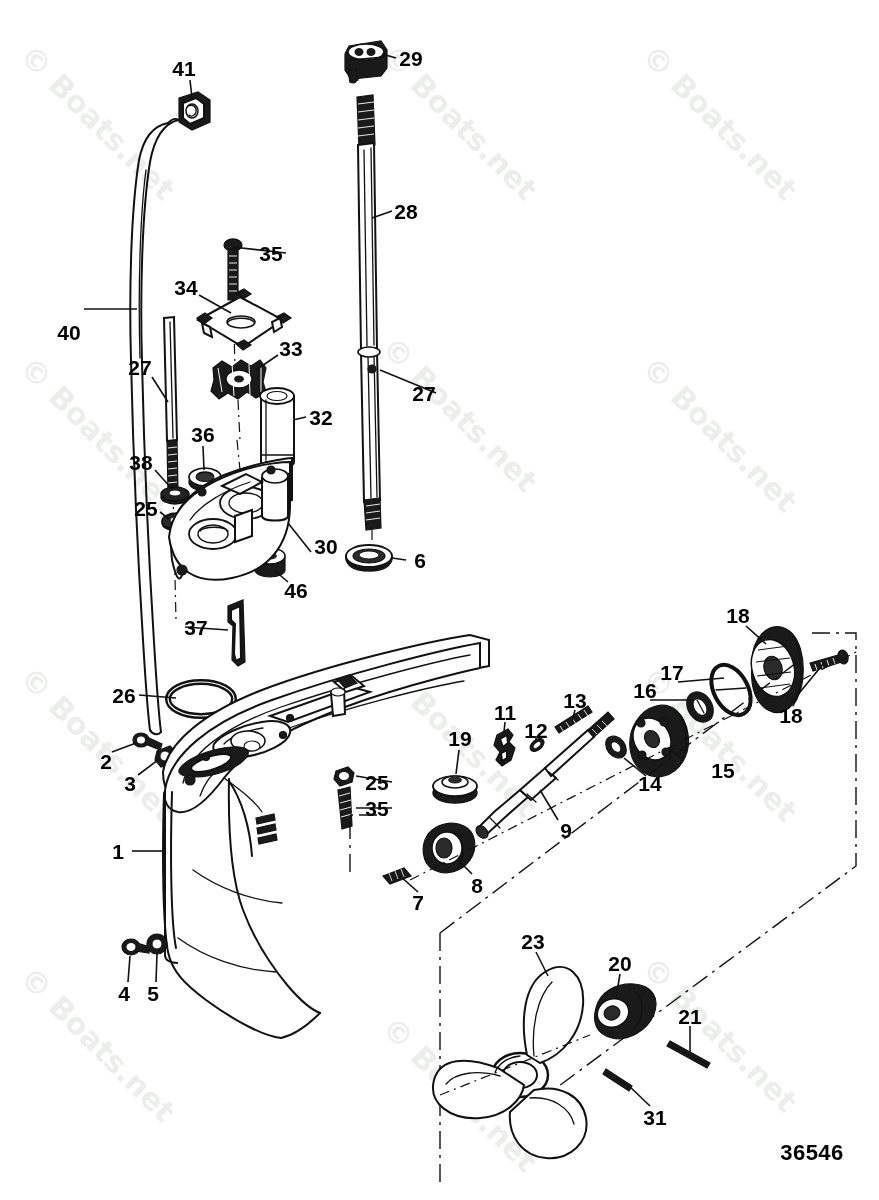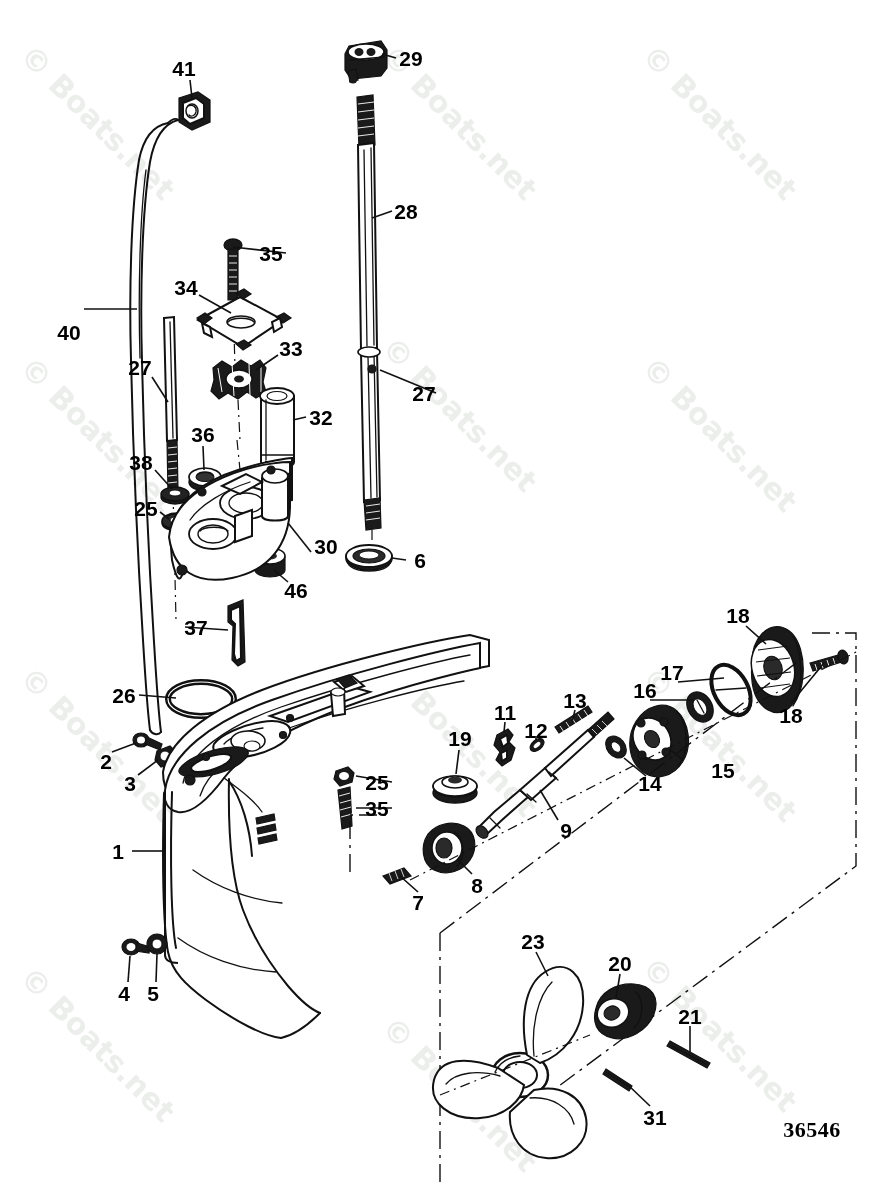--- a/index.html
+++ b/index.html
@@ -32,27 +32,28 @@
     font-family:Liberation Sans, sans-serif;
     font-weight:bold;
     font-size:21px;
     color:#000000;
     line-height:1;
     white-space:nowrap;
     transform:translate(-50%,-50%);
   }
   .diagnum{
     position:absolute;
-    font-family:Liberation Serif, serif;
+    font-family:Liberation Sans, sans-serif;
     font-weight:bold;
     font-size:22px;
     color:#000;
     letter-spacing:0.5px;
     white-space:nowrap;
     transform:translate(-50%,-50%);
+    margin-top:23px;
   }
 </style>
 </head>
 <body>
 
 <div id="page">
 
   <div id="watermark-layer">
       <div class="wm" style="left: 38px; top: 38px;">© Boats.net</div>
       <div class="wm" style="left: 400px; top: 38px;">© Boats.net</div>

